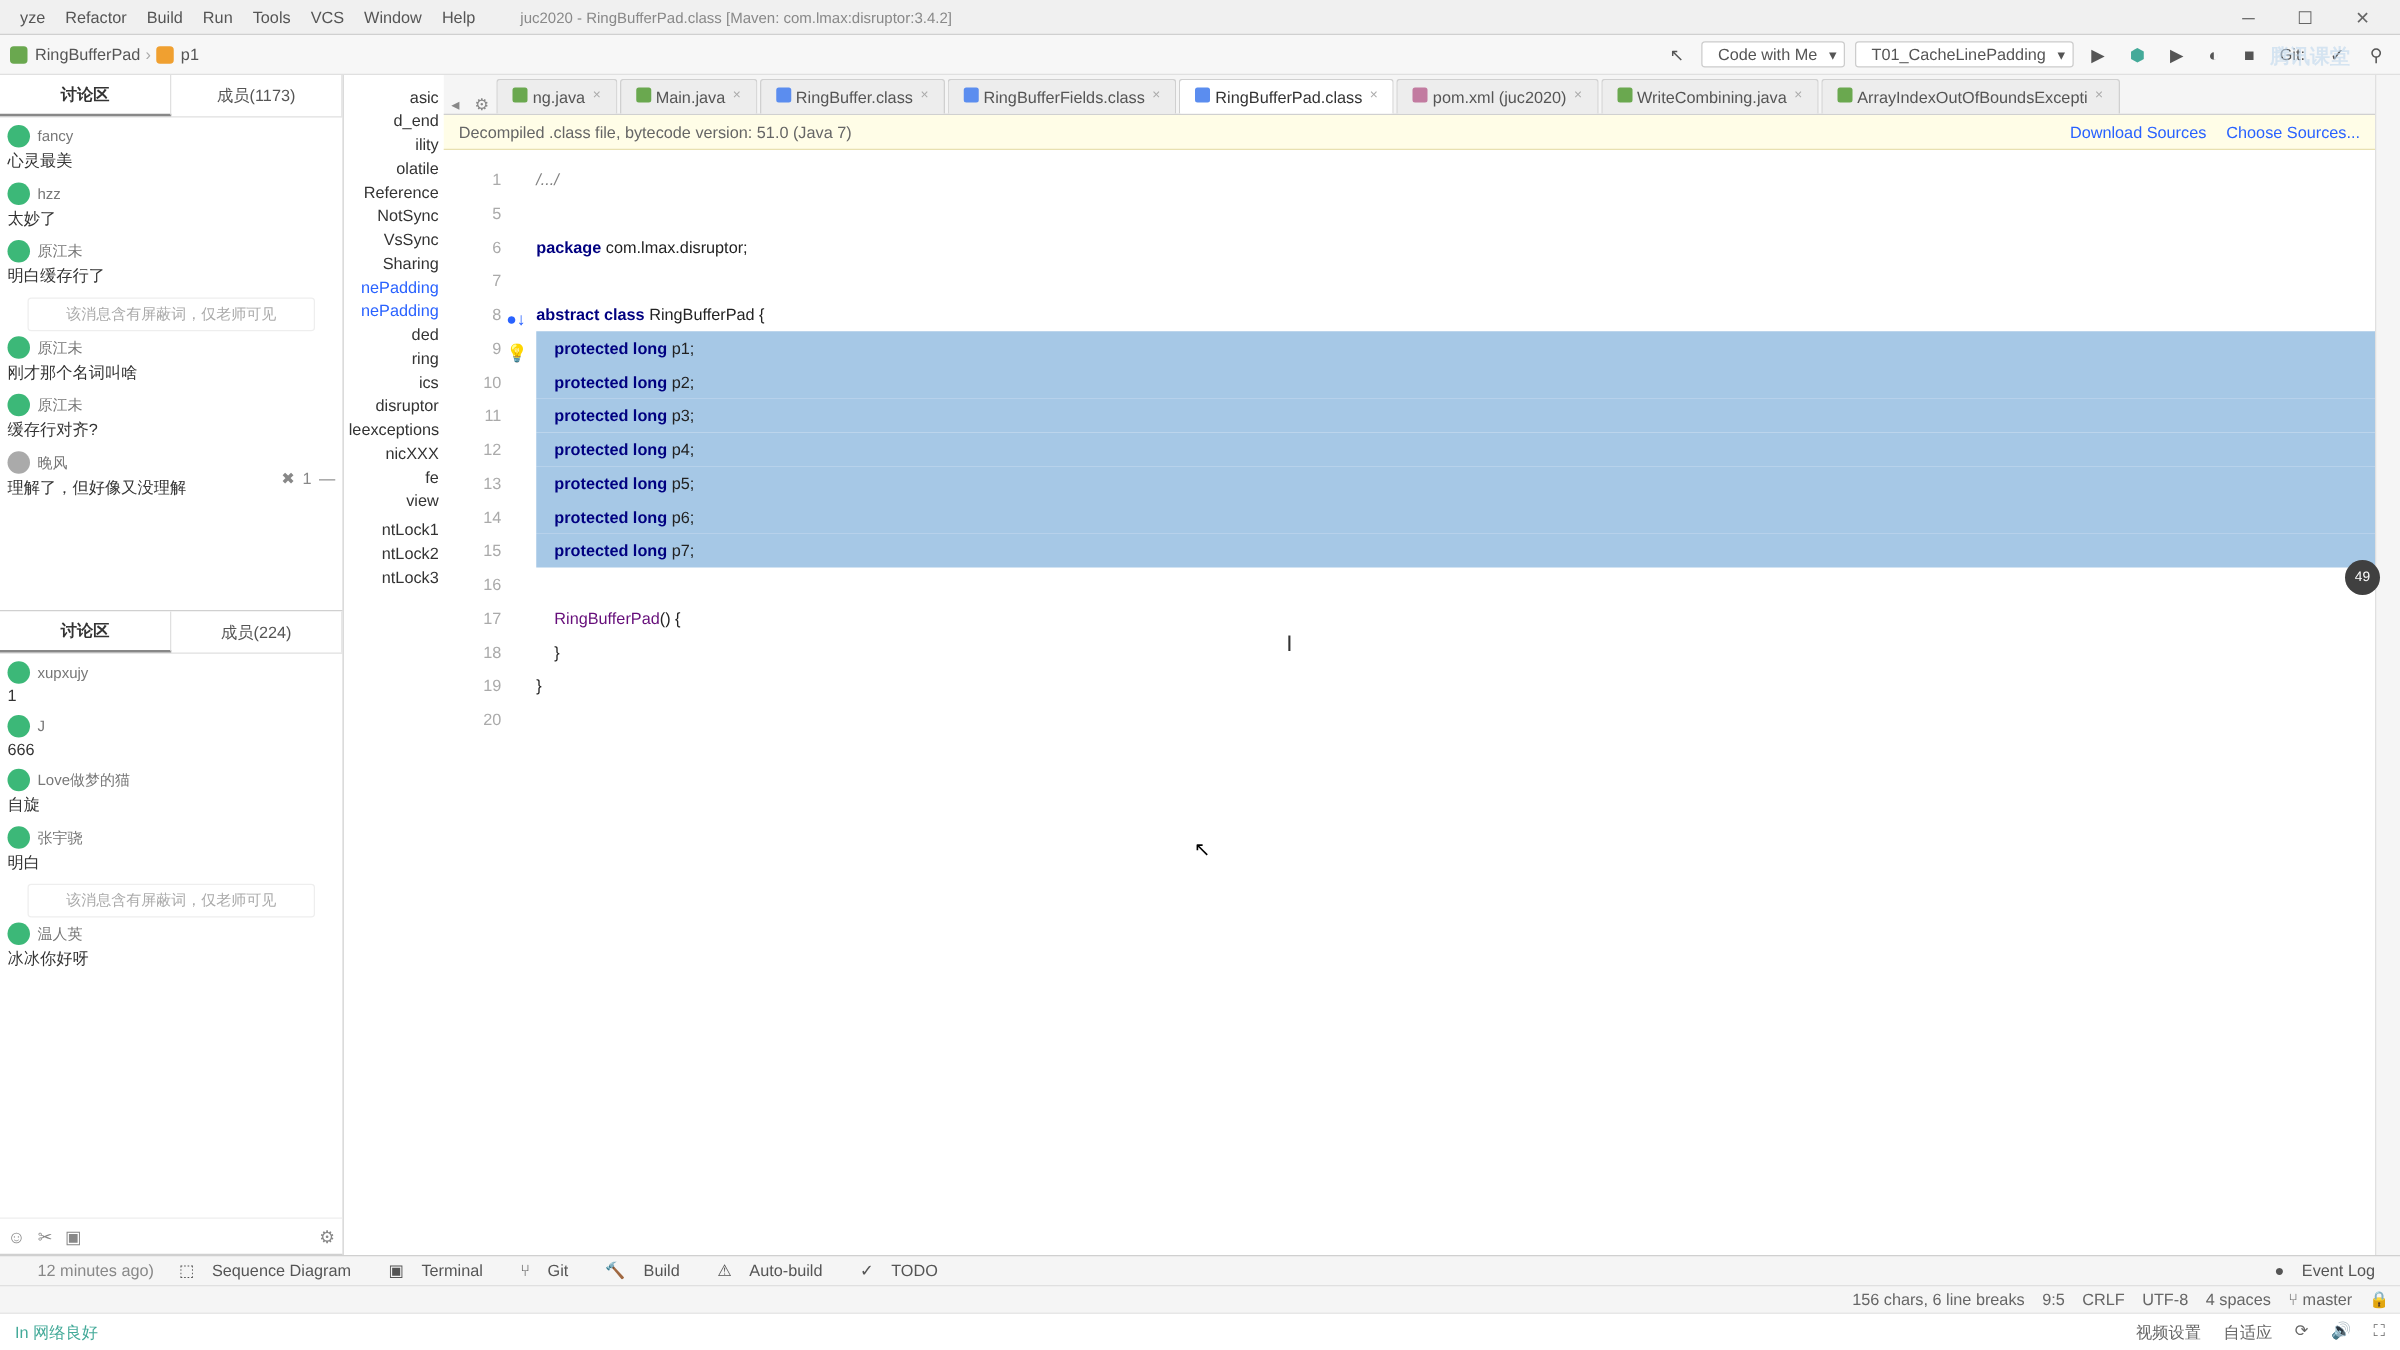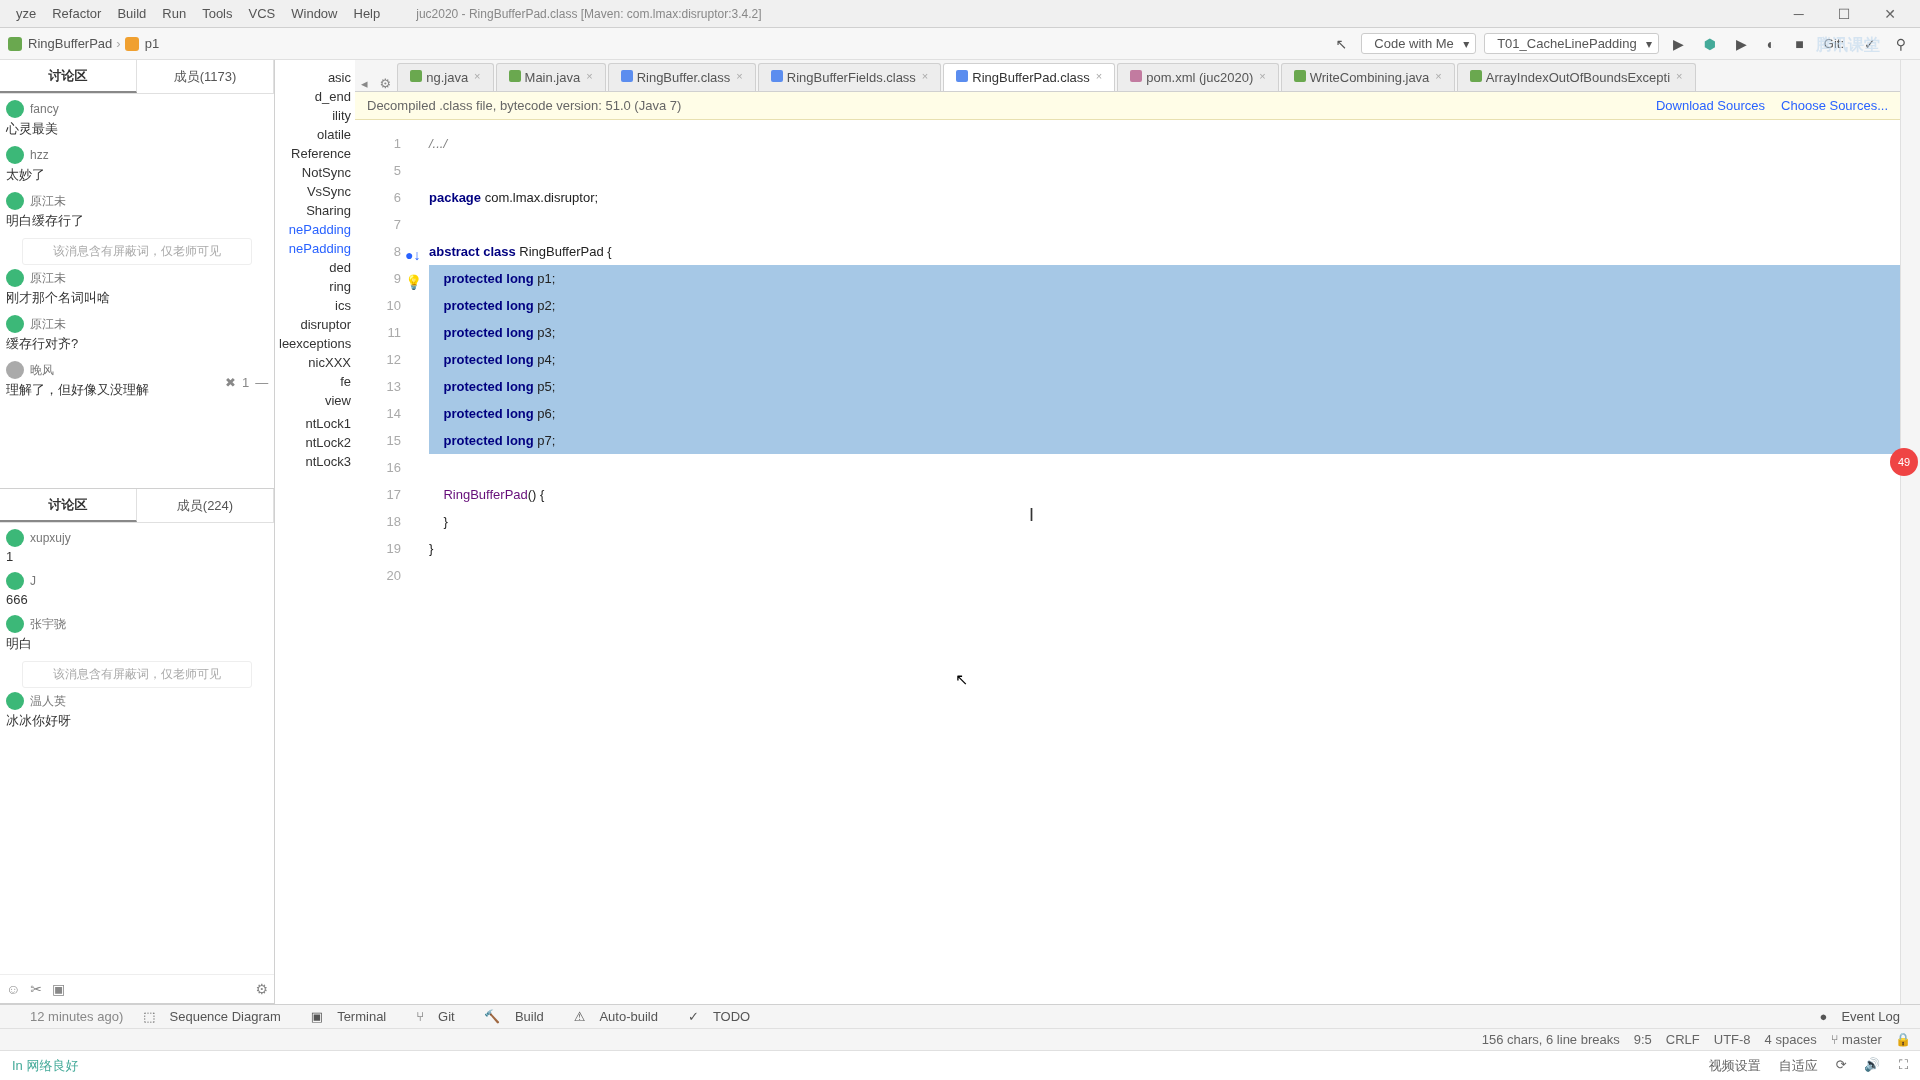--- a/index.html
+++ b/index.html
@@ -68,21 +68,21 @@
 .bottombar .status{margin-left:20px;color:#888}
 .statusbar{height:22px;display:flex;align-items:center;background:#f5f5f5;border-top:1px solid #e0e0e0;font-size:12px;color:#666;padding:0 8px}
 .statusbar .r{margin-left:auto;display:flex;gap:14px}
 .videobar{position:absolute;bottom:0;left:0;right:0;height:30px;background:#fff;display:flex;align-items:center;padding:0 12px;font-size:12px;border-top:1px solid #e0e0e0}
 .netstat{color:#4a9}
 .videobar .vr{margin-left:auto;display:flex;gap:18px;color:#666}
 .cursor-img{position:absolute;top:550px;left:600px;font-size:16px;color:#000}
 .text-cursor{position:absolute;top:385px;left:674px;font-size:18px;color:#333}
 .bulb{color:#f5a623;font-size:14px}
 .arrow-down-blue{color:#2962ff;font-size:14px}
-.floatbtn{position:absolute;right:2px;top:448px;width:28px;height:28px;background:#ef4444;border-radius:50%;color:#fff;display:flex;align-items:center;justify-content:center;font-size:11px}
+.floatbtn{position:absolute;right:16px;top:448px;width:28px;height:28px;background:#404040;border-radius:50%;color:#fff;display:flex;align-items:center;justify-content:center;font-size:11px}
 .watermark{position:absolute;right:40px;top:35px;color:#c0d8ee;font-size:16px;font-weight:bold;opacity:0.6}
 .panel-mini{position:absolute;top:375px;left:225px;display:flex;gap:6px;font-size:12px;color:#888}
 </style>
 </head>
 <body>
 
 <div class="ide">
   <div class="menubar">
     <span>yze</span>
     <span>Refactor</span>
@@ -194,20 +194,27 @@
                 <span class="uname">xupxujy</span>
               </div>
               <div class="umsg">1</div>
             </div>
           <div class="chat-item">
               <div class="chat-user">
                 <div class="avatar"></div>
                 <span class="uname">J</span>
               </div>
               <div class="umsg">666</div>
+            </div>
+          <div class="chat-item">
+              <div class="chat-user">
+                <div class="avatar"></div>
+                <span class="uname">Love做梦的猫</span>
+              </div>
+              <div class="umsg">自旋</div>
             </div>
           <div class="chat-item">
               <div class="chat-user">
                 <div class="avatar"></div>
                 <span class="uname">张宇骁</span>
               </div>
               <div class="umsg">明白</div>
             </div>
           <div class="sysmsg">该消息含有屏蔽词，仅老师可见</div>
           <div class="chat-item">

